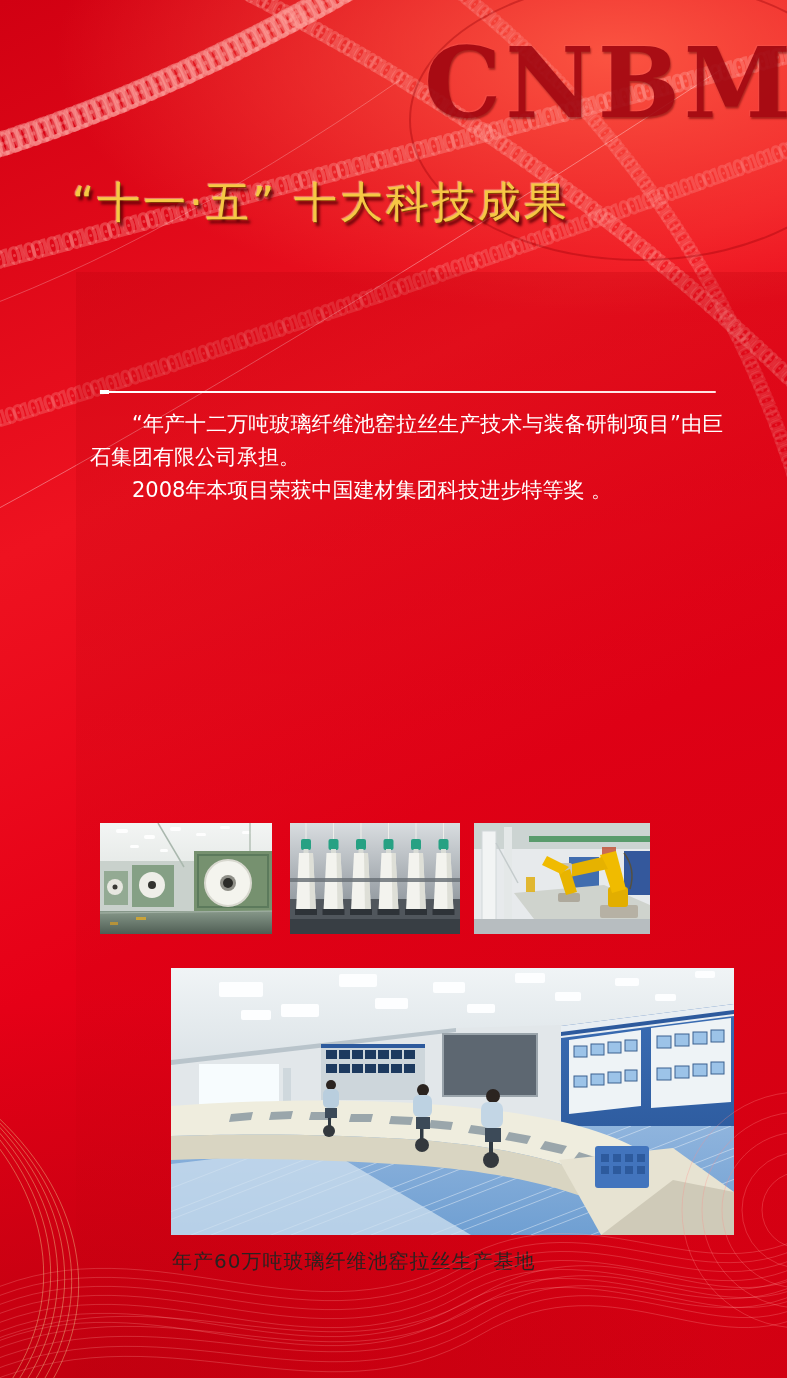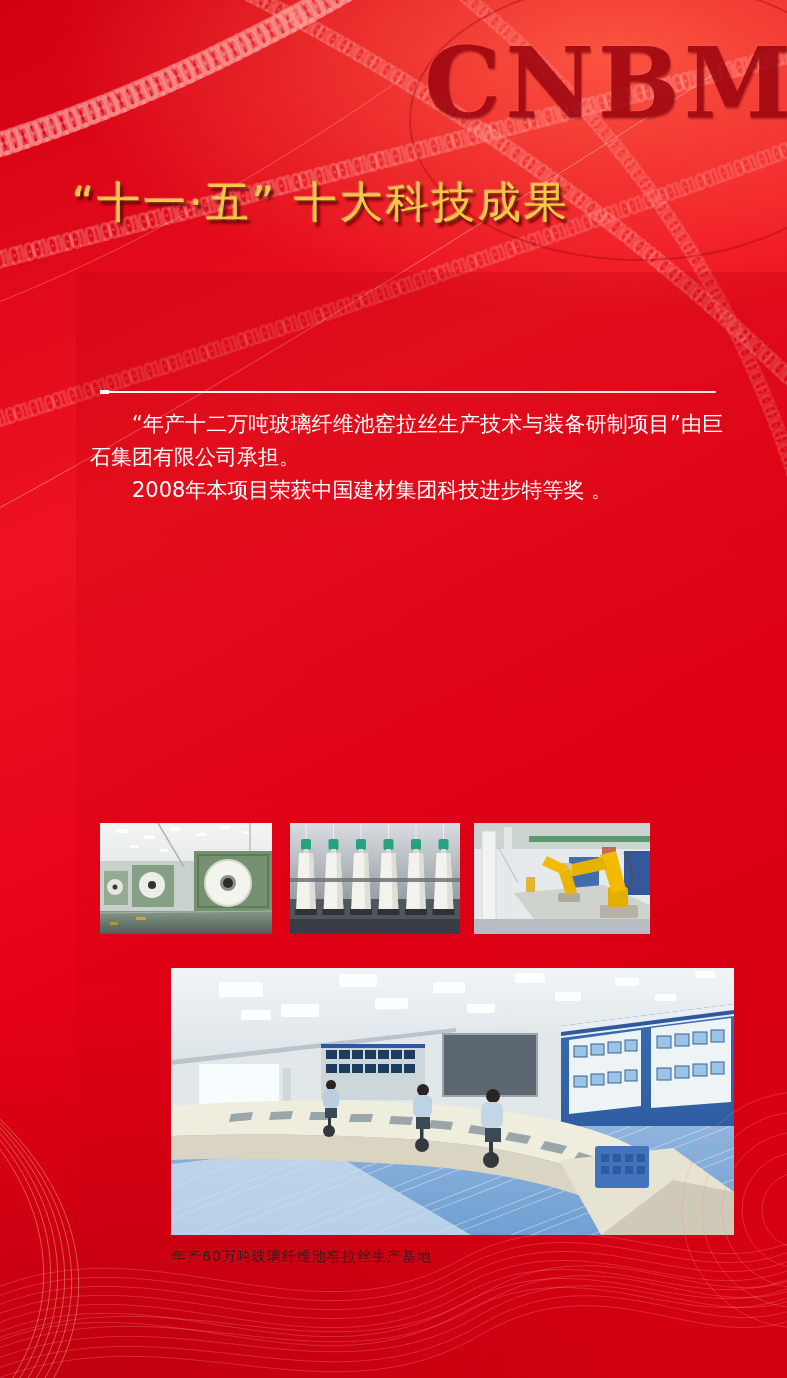--- a/index.html
+++ b/index.html
@@ -47,21 +47,21 @@
   .body-text p{margin:0;text-indent:2em;}
   .thumb{position:absolute;top:823px;height:111px;}
   .thumb svg{width:100%;height:100%;}
   #thumb1{left:100px;width:172px;}
   #thumb2{left:290px;width:170px;}
   #thumb3{left:474px;width:176px;}
   .main-photo{position:absolute;left:171px;top:968px;width:563px;height:267px;}
   .main-photo svg{width:100%;height:100%;}
   .photo-caption{
     position:absolute;left:172px;top:1248px;
-    font-size:14px;letter-spacing:1px;color:#2a2220;
+    font-size:20px;letter-spacing:1px;color:#2a2220;
   }
   .bin{font-family:"DejaVu Sans Mono","Liberation Mono",monospace;font-weight:bold;}
 </style>
 </head>
 <body>
 
 <div id="poster">
 
   <svg class="decor" width="787" height="1378" viewBox="0 0 787 1378">
     <defs>

